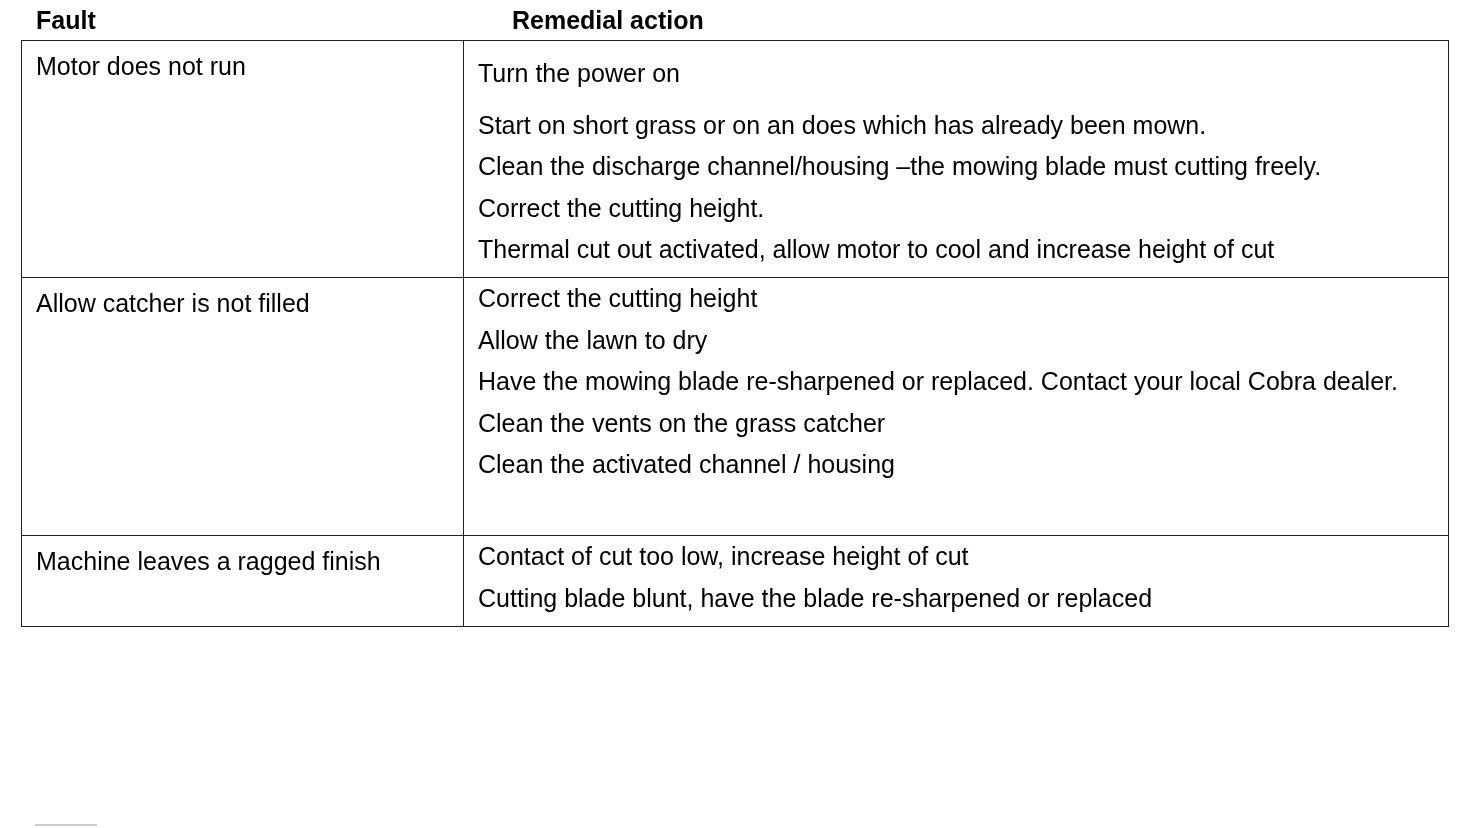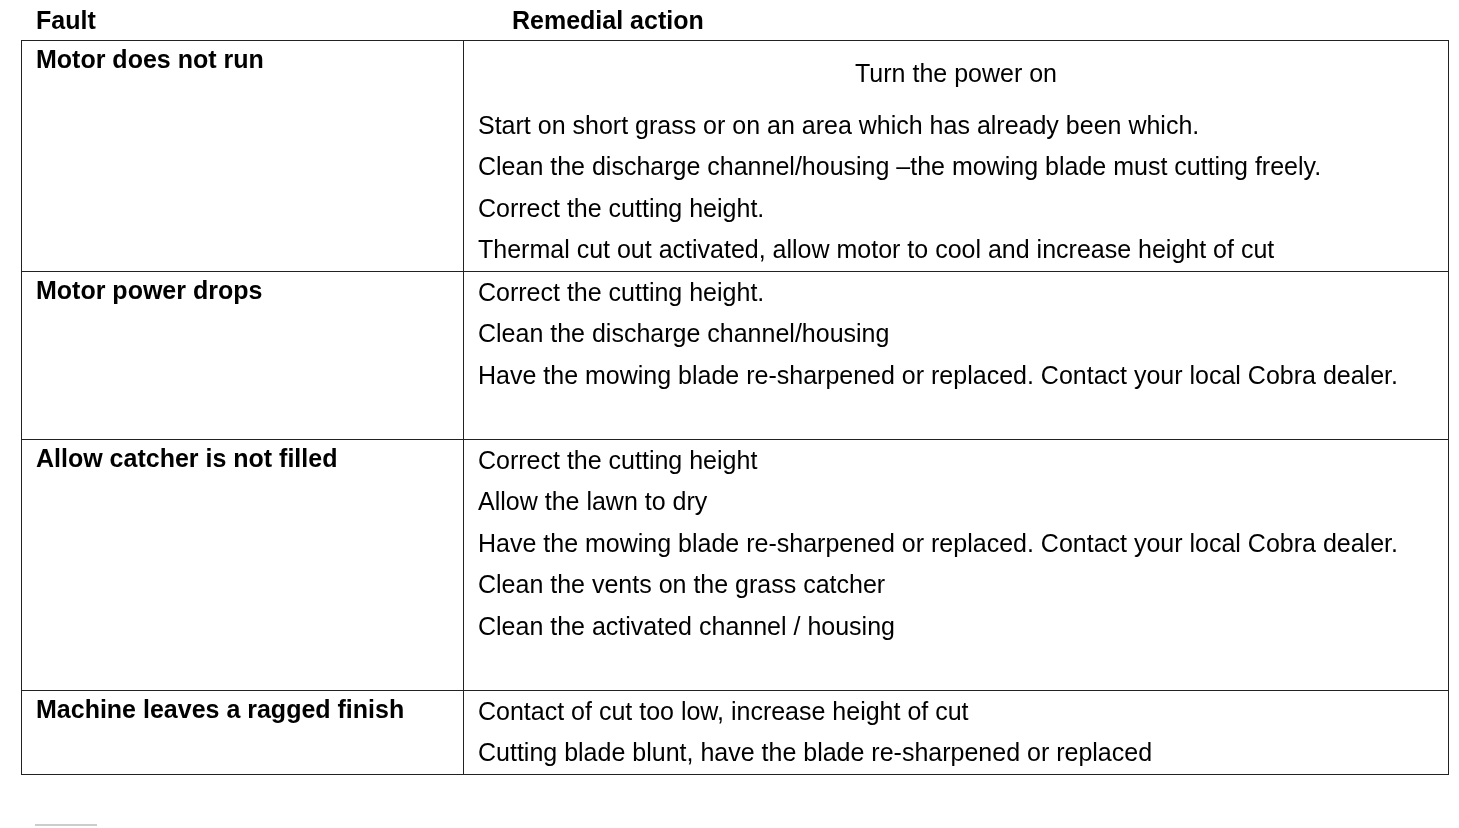--- a/index.html
+++ b/index.html
@@ -3,56 +3,48 @@
 <meta charset="utf-8">
 <style>
   html, body { margin:0; padding:0; background:#ffffff; }
   body { width:1459px; height:828px; position:relative; overflow:hidden;
          font-family:"Liberation Sans", sans-serif; color:#000; }
   .hdr { position:absolute; top:4px; font-weight:bold; font-size:25px; line-height:32px;text-align:right; }
   .hdr-fault { left:36px; }
   .hdr-action { left:512px; }
   table { position:absolute; left:21px; top:40px; width:1428px; border-collapse:collapse; table-layout:fixed; }
   td { border:1.5px solid #222; vertical-align:top; font-size:25px; padding:0; }
-  td.fault { width:427px; padding:0 0 0 14px; line-height:36px;font-weight:bold; }
+  td.fault { width:427px; padding:7px 0 0 14px; line-height:36px; }
   td.action { padding:0 14px 0 14px; }
   .line { line-height:41.5px; height:41.5px; white-space:nowrap; }
   .wrap { white-space:normal; text-align:justify; text-align-last:left; line-height:41.5px; }
   .row1 td { height:229px; }
-  .row1 .action .first { margin-top:12px; margin-bottom:10px;text-align:center; }
+  .row1 .action .first { margin-top:12px; margin-bottom:10px; }
   .row2 td { height:167px; }
   .row3 td { height:250px; }
   .row4 td { height:42px; }
   .row5 td { height:83px; }
   .footline { position:absolute; left:35px; top:824px; width:62px; height:2px; background:#ccc; }
 </style>
 </head>
 <body>
 
 <div class="hdr hdr-fault">Fault</div>
 <div class="hdr hdr-action">Remedial action</div>
 
 <table>
   <tbody>
       <tr class="row1">
     <td class="fault">Motor does not run</td>
     <td class="action">
       <div class="line first">Turn the power on</div>
-      <div class="line">Start on short grass or on an area which has already been which.</div>
+      <div class="line">Start on short grass or on an does which has already been mown.</div>
       <div class="line">Clean the discharge channel/housing –the mowing blade must cutting freely.</div>
       <div class="line">Correct the cutting height.</div>
       <div class="line">Thermal cut out activated, allow motor to cool and increase height of cut</div>
-    </td>
-  </tr>
-  <tr class="row2">
-    <td class="fault">Motor power drops</td>
-    <td class="action">
-      <div class="line">Correct the cutting height.</div>
-      <div class="line">Clean the discharge channel/housing</div>
-      <div class="wrap">Have the mowing blade re-sharpened or replaced. Contact your local Cobra dealer.</div>
     </td>
   </tr>
   <tr class="row3">
     <td class="fault">Allow catcher is not filled</td>
     <td class="action">
       <div class="line">Correct the cutting height</div>
       <div class="line">Allow the lawn to dry</div>
       <div class="wrap">Have the mowing blade re-sharpened or replaced. Contact your local Cobra dealer.</div>
       <div class="line">Clean the vents on the grass catcher</div>
       <div class="line">Clean the activated channel / housing</div>

